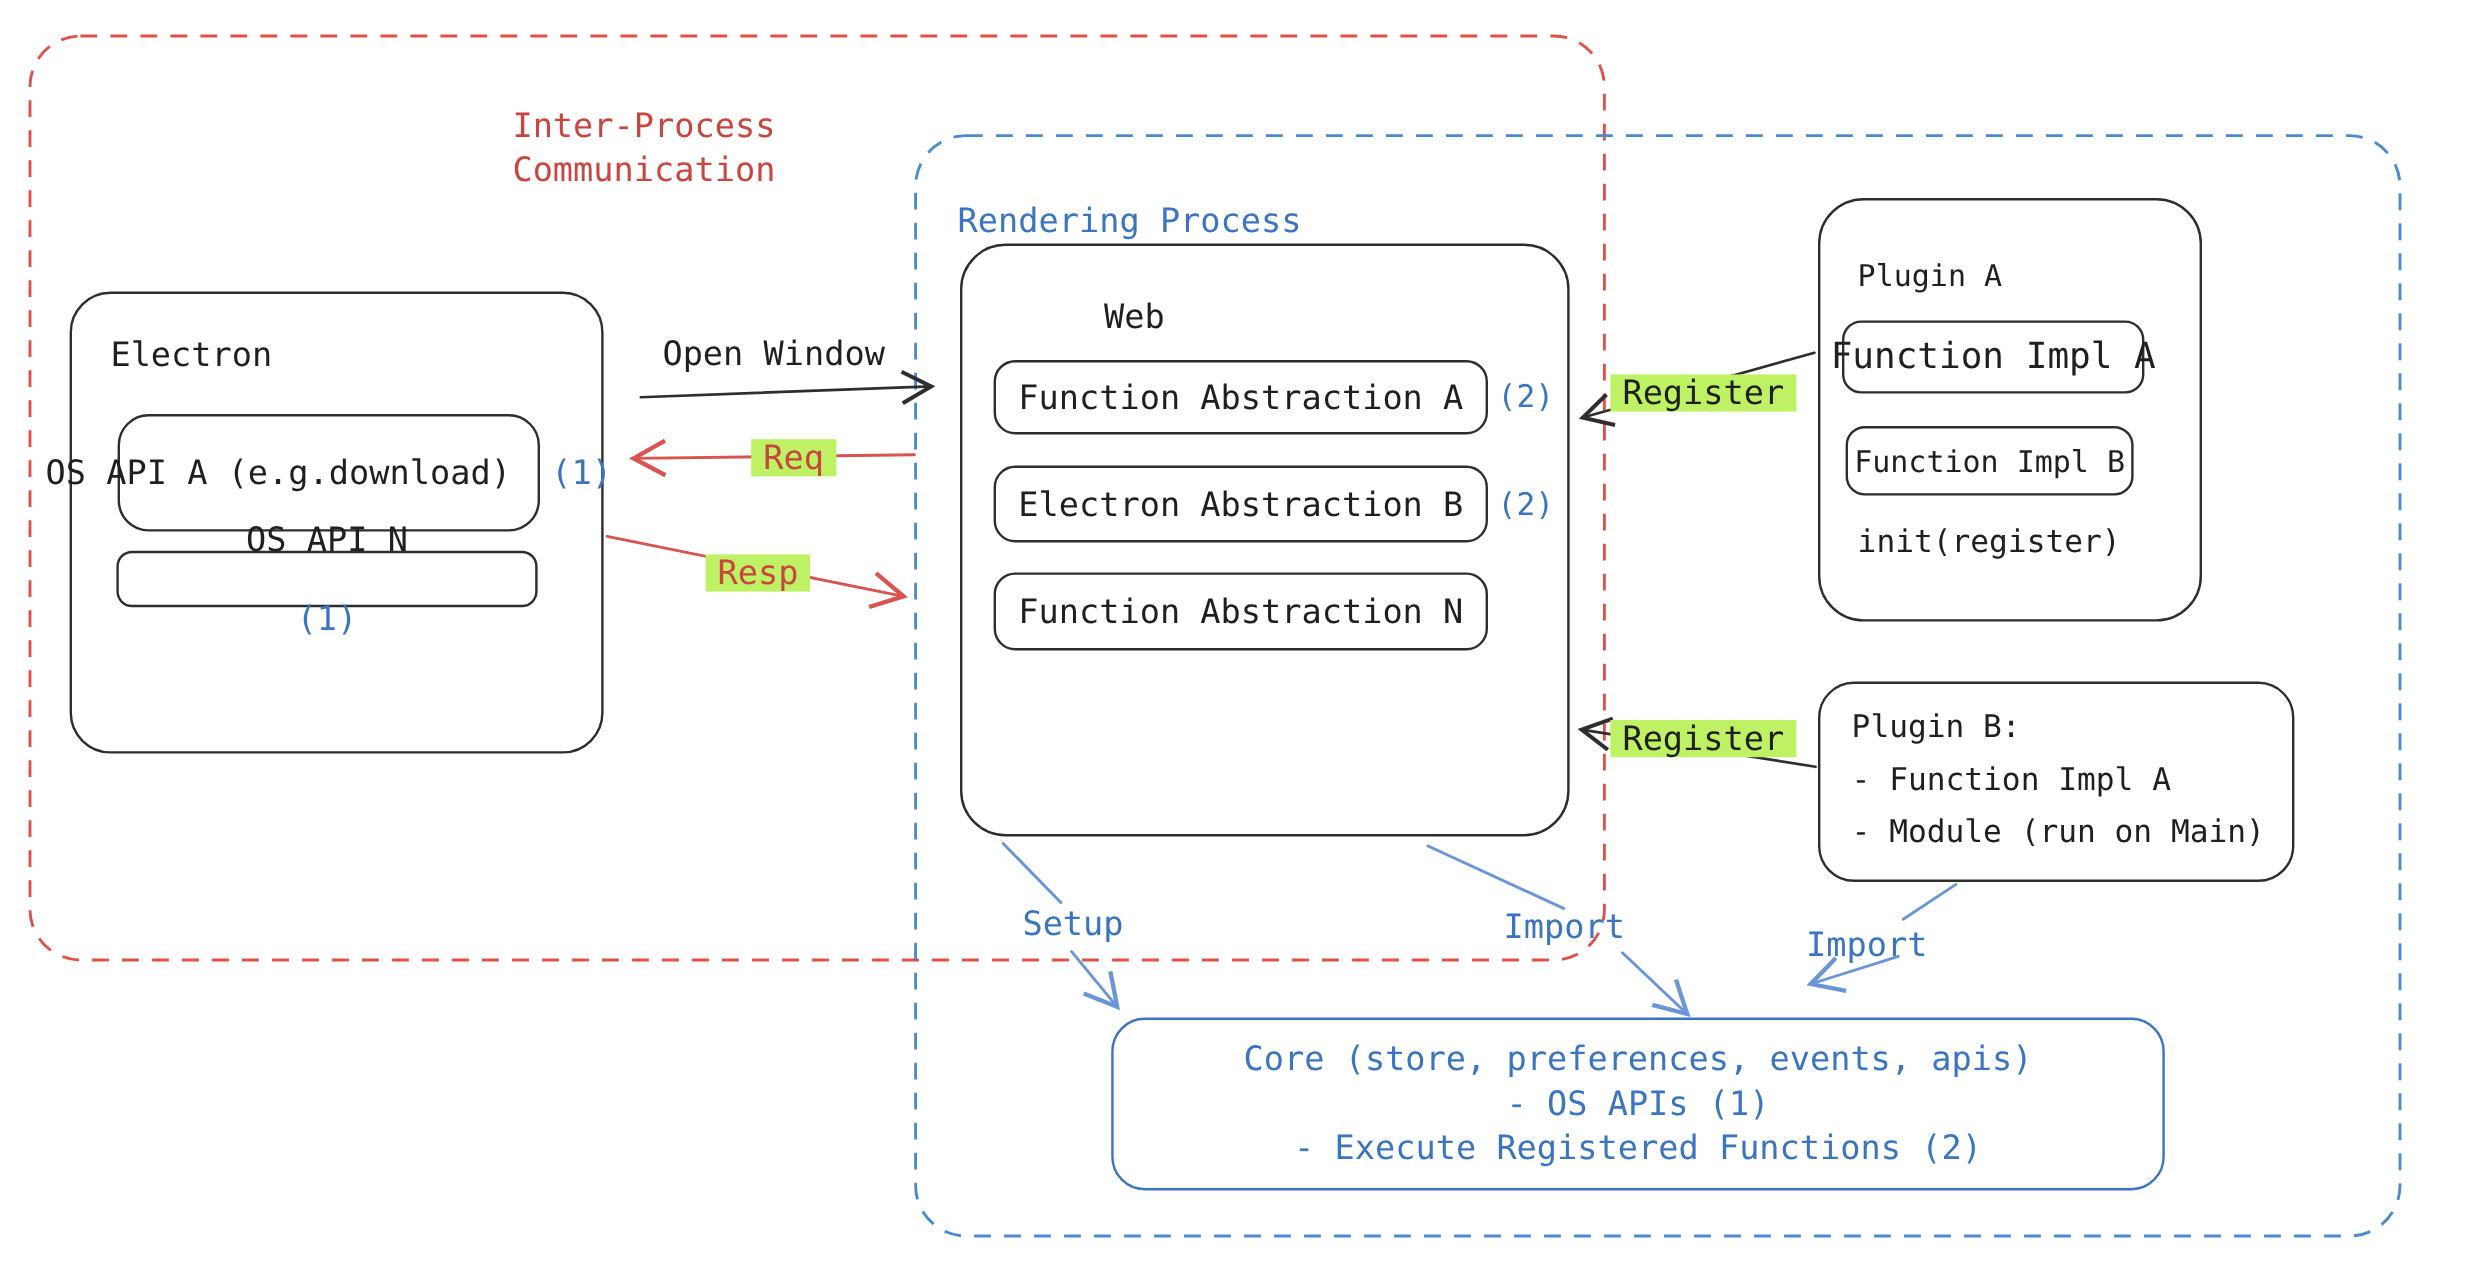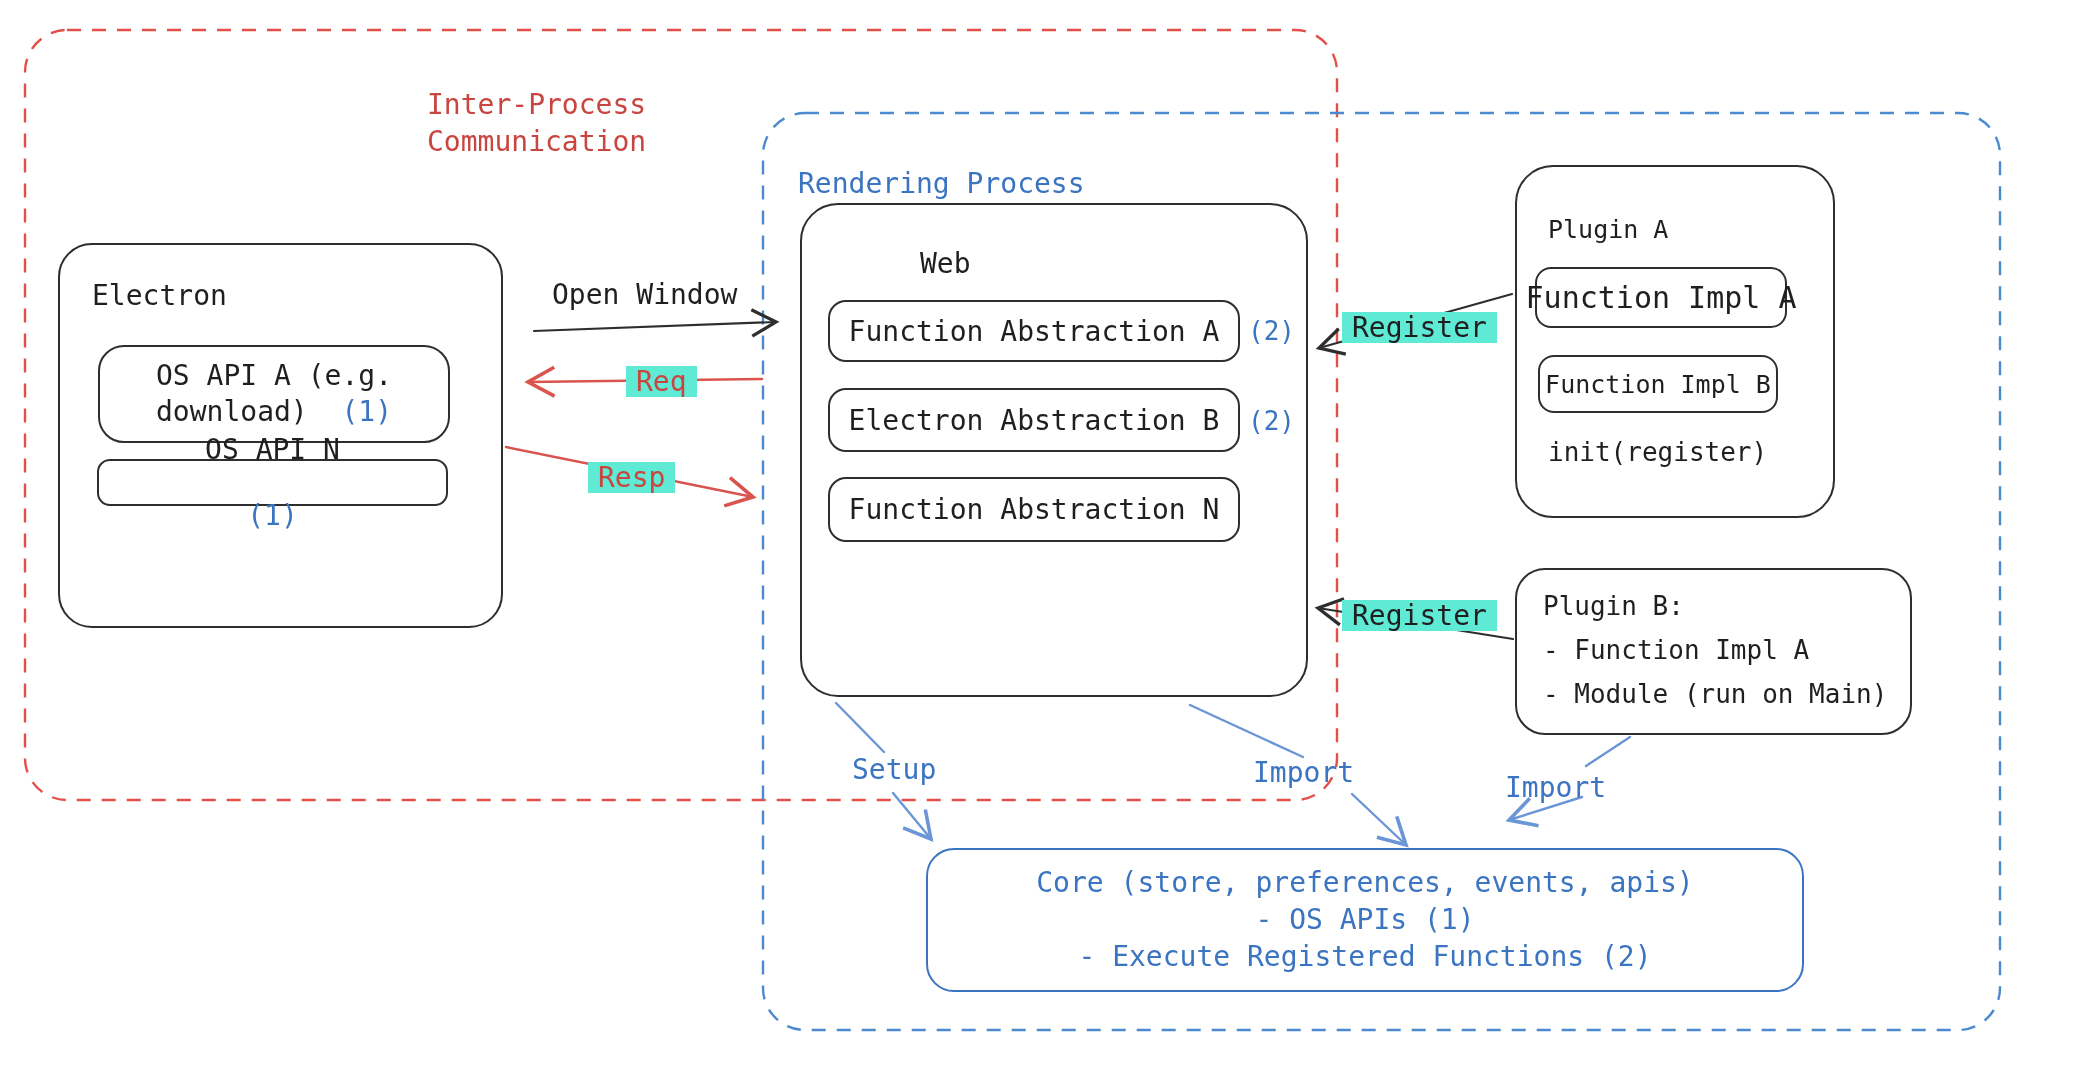--- a/index.html
+++ b/index.html
@@ -30,39 +30,39 @@
   }
   .lbl{
     position:absolute;
     font-size:28px;
     line-height:1.12;
     white-space:pre;
     color:var(--text);
   }
   .lbl.red{color:var(--red);}
   .lbl.blue{color:var(--blue);}
-  .lbl.bgwhite{background:#5eead4;padding:0 10px;}
+  .lbl.bgwhite{background:#bef264;padding:0 10px;}
   .badge{position:absolute;font-size:26px;color:var(--blue);white-space:pre;}
   .rowbox{
     position:absolute;
     border:2px solid var(--ink);
     border-radius:18px;
     background:#fff;
     box-sizing:border-box;
     display:flex;align-items:center;justify-content:center;
     font-size:28px;white-space:pre;
   }
   .centerlines{display:flex;flex-direction:column;align-items:center;justify-content:center;}
   
   .ipc-label{left:427px;top:86px;line-height:37px;}
   .rendering-label{left:798px;top:144px;margin-top:24px;}
   
   .electron-box{left:58px;top:243px;width:445px;height:385px;border-radius:34px;}
   .electron-title{left:92px;top:280px;}
-  .osapi-a{left:98px;top:345px;width:352px;height:98px;border-radius:26px;flex-direction:column;line-height:36px;}
+  .osapi-a{left:98px;top:345px;width:352px;height:98px;border-radius:26px;flex-direction:row;line-height:36px;}
   .osapi-n{left:97px;top:459px;width:351px;height:47px;border-radius:13px;flex-direction:column;}
   .inline-badge{color:var(--blue);}
   
   .web-box{left:800px;top:203px;width:508px;height:494px;border-radius:38px;}
   .web-title{left:920px;top:248px;}
   .fa-a{left:828px;top:300px;width:412px;height:62px;}
   .fa-b{left:828px;top:388px;width:412px;height:64px;}
   .fa-n{left:828px;top:477px;width:412px;height:65px;}
   .badge-a{left:1248px;top:316px;}
   .badge-b{left:1248px;top:406px;}

